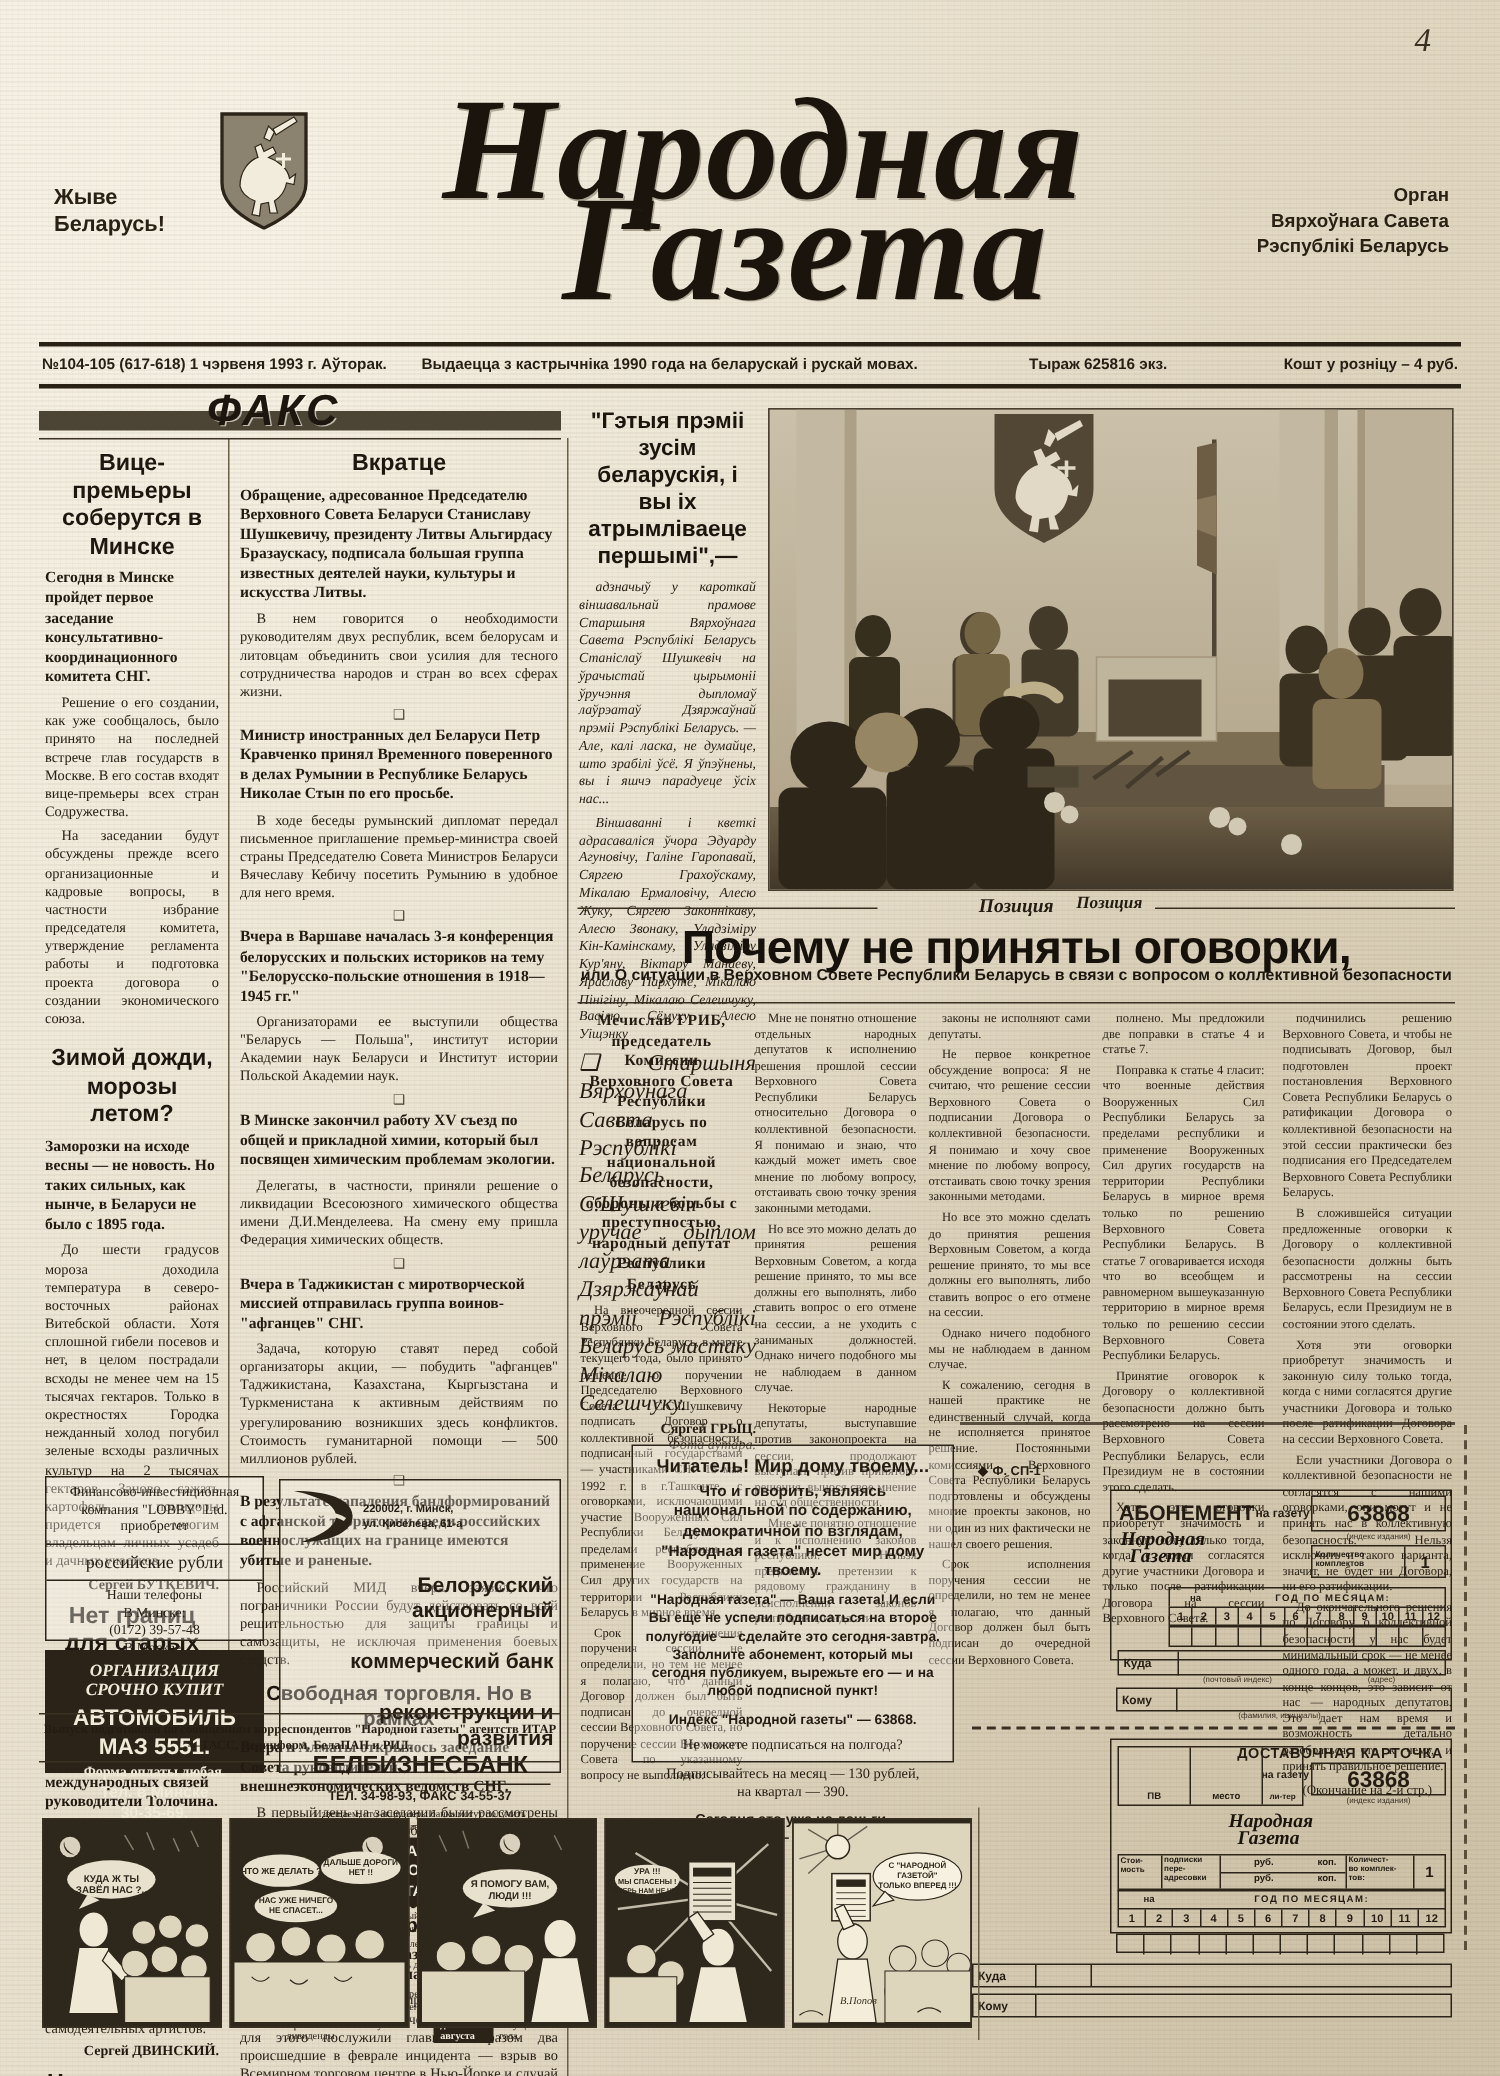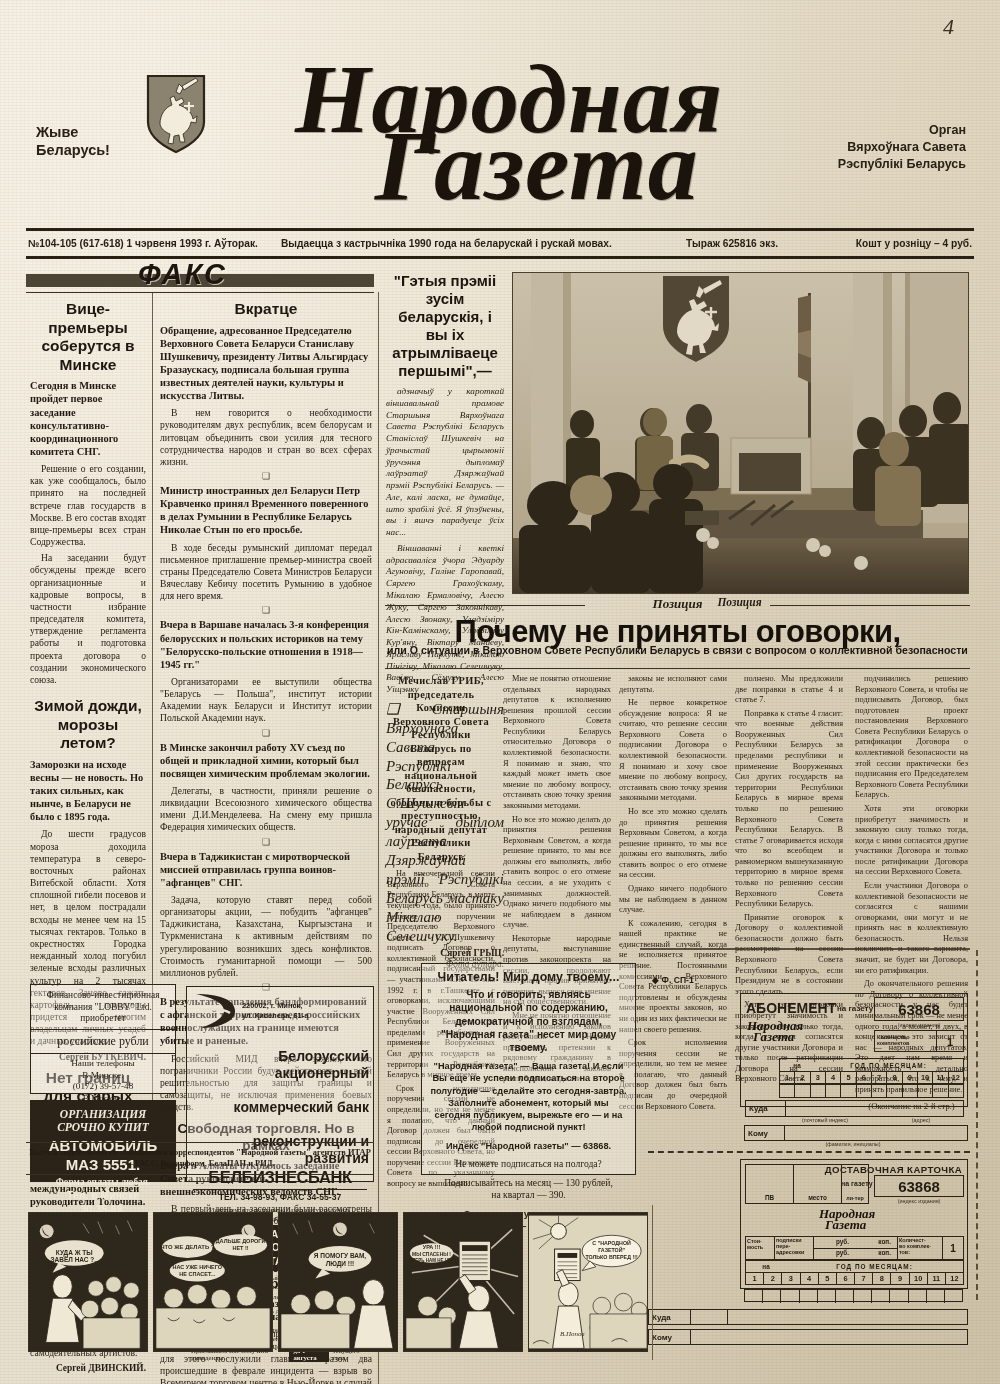--- a/index.html
+++ b/index.html
@@ -583,20 +583,21 @@
     <p class="art-p">Срок исполнения поручения сессии не определили, но тем не менее я полагаю, что данный Договор должен был быть подписан до очередной сессии Верховного Совета.</p>
   </div>
   <div class="col" style="left:735px;top:674px;width:108px;">
     <p class="art-p">полнено. Мы предложили две поправки в статье 4 и статье 7.</p>
     <p class="art-p">Поправка к статье 4 гласит: что военные действия Вооруженных Сил Республики Беларусь за пределами республики и применение Вооруженных Сил других государств на территории Республики Беларусь в мирное время только по решению Верховного Совета Республики Беларусь. В статье 7 оговаривается исходя что во всеобщем и равномерном вышеуказанную территорию в мирное время только по решению сессии Верховного Совета Республики Беларусь.</p>
     <p class="art-p">Принятие оговорок к Договору о коллективной безопасности должно быть рассмотрено на сессии Верховного Совета Республики Беларусь, если Президиум не в состоянии этого сделать.</p>
     <p class="art-p">Хотя эти оговорки приобретут значимость и законную силу только тогда, когда с ними согласятся другие участники Договора и только после ратификации Договора на сессии Верховного Совета.</p>
   </div>
   <div class="col" style="left:855px;top:674px;width:113px;">
     <p class="art-p">подчинились решению Верховного Совета, и чтобы не подписывать Договор, был подготовлен проект постановления Верховного Совета Республики Беларусь о ратификации Договора о коллективной безопасности на этой сессии практически без подписания его Председателем Верховного Совета Республики Беларусь.</p>
+    <p class="art-p">В сложившейся ситуации предложенные оговорки к Договору о коллективной безопасности должны быть рассмотрены на сессии Верховного Совета Республики Беларусь, если Президиум не в состоянии этого сделать.</p>
     <p class="art-p">Хотя эти оговорки приобретут значимость и законную силу только тогда, когда с ними согласятся другие участники Договора и только после ратификации Договора на сессии Верховного Совета.</p>
     <p class="art-p">Если участники Договора о коллективной безопасности не согласятся с нашими оговорками, они могут и не принять нас в коллективную безопасность. Нельзя исключить и такого варианта, значит, не будет ни Договора, ни его ратификации.</p>
     <p class="art-p">До окончательного решения по Договору о коллективной безопасности у нас будет минимальный срок — не менее одного года, а может, и двух, в конце концов, это зависит от нас — народных депутатов. Это дает нам время и возможность детально разобраться, что к чему, и принять правильное решение.</p>
     <p class="art-end">(Окончание на 2-й стр.)</p>
   </div>
 
   <div class="hline" style="left:640px;top:948px;width:330px;height:2px;background:#3a3022;opacity:.8;"></div>
 
   <div class="readers">
     <div class="rd-t">Читатель! Мир дому твоему...</div>

